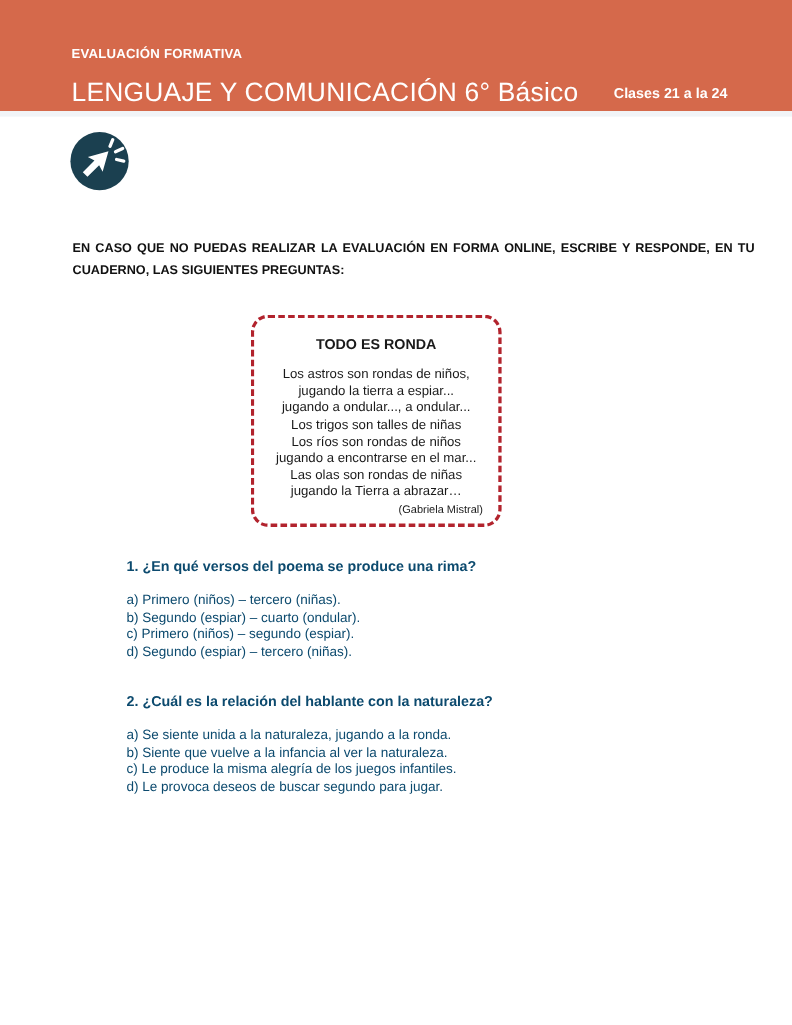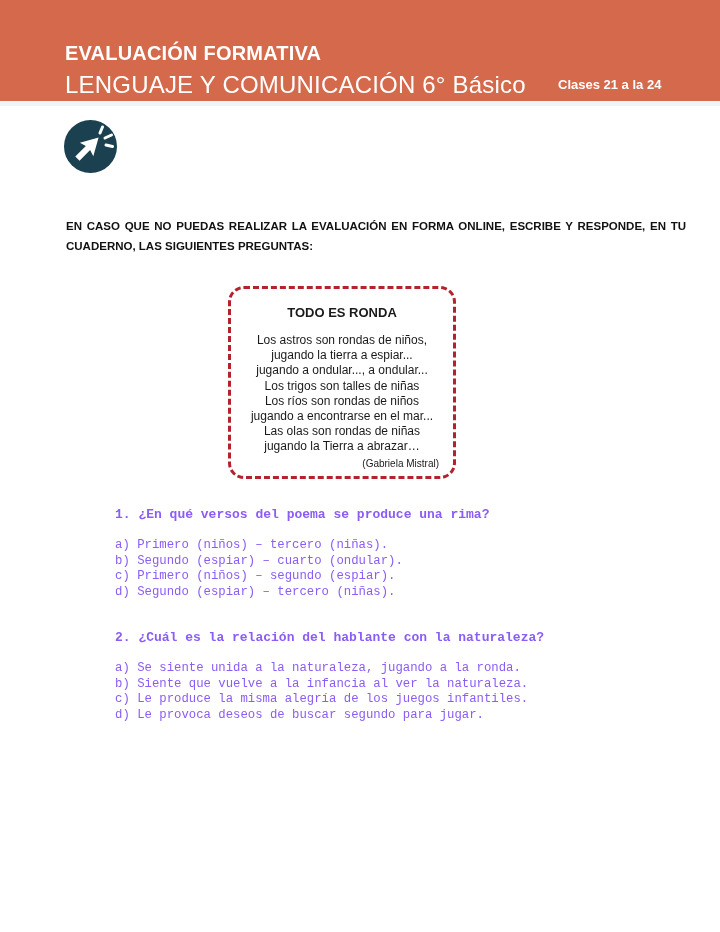--- a/index.html
+++ b/index.html
@@ -18,21 +18,21 @@
   .header {
     position: absolute;
     top: 0; left: 0;
     width: 720px; height: 101px;
     background: #d5694b;
     color: #ffffff;
   }
   .header-title {
     position: absolute;
     left: 65px; top: 42px;
-    font-size: 20px;
+    font-size: 12px;
     font-weight: bold;
     letter-spacing: 0.2px;
     white-space: nowrap;
   }
   .header-subtitle {
     position: absolute;
     left: 65px; top: 71px;
     font-size: 24px;
     font-weight: normal;
     letter-spacing: 0.2px;
@@ -121,22 +121,21 @@
     font-size: 10px;
     margin-top: 3px;
     padding-right: 6px;
   }
 
   
   .questions {
     position: absolute;
     left: 115px; top: 507px;
     width: 500px;
-    color: #8b5cf6;
-    font-family: Liberation Mono, monospace;
+    color: #0c4a6e;
   }
   .question + .question { margin-top: 30px; }
   .q-heading {
     font-size: 13px;
     font-weight: bold;
     line-height: 16px;
     margin-bottom: 15px;
   }
   .q-option {
     font-size: 12.3px;

